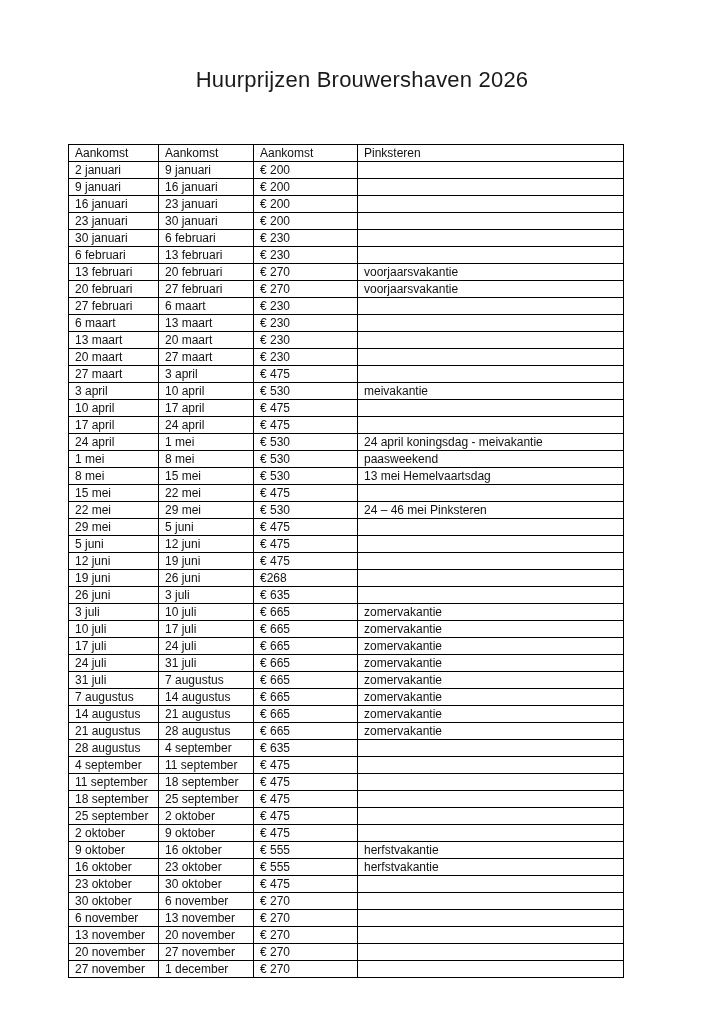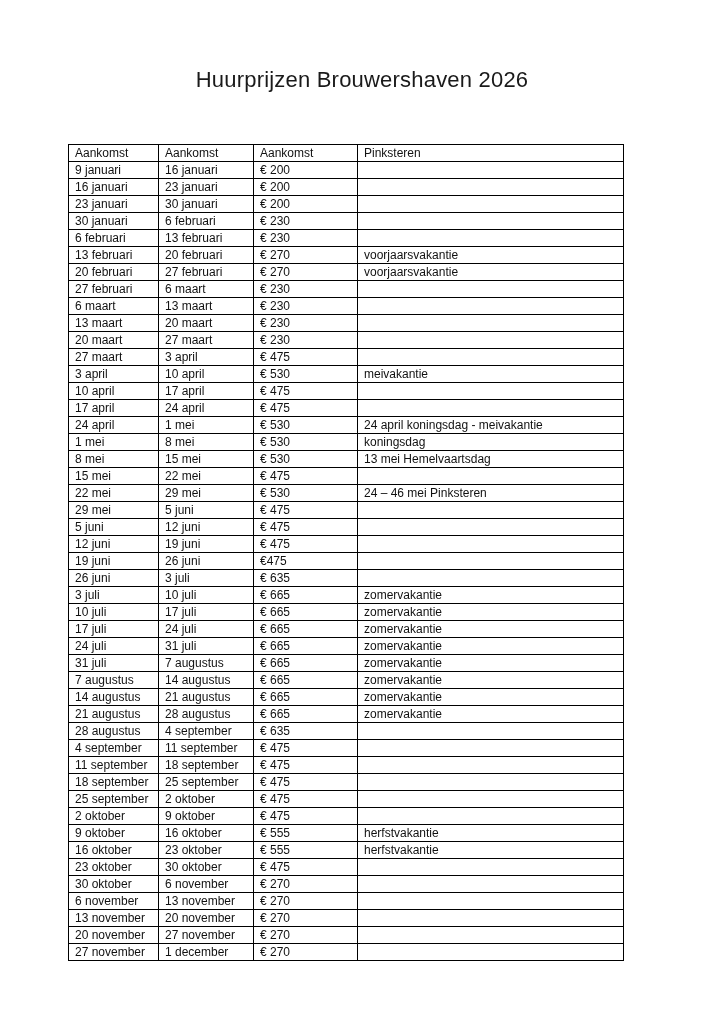--- a/index.html
+++ b/index.html
@@ -72,20 +72,26 @@
     <thead>
       <tr>
           <th>Aankomst</th>
           <th>Aankomst</th>
           <th>Aankomst</th>
           <th>Pinksteren</th>
         </tr>
     </thead>
     <tbody>
         <tr>
+          <td>2 januari</td>
+          <td>9 januari</td>
+          <td>€ 200</td>
+          <td></td>
+        </tr>
+        <tr>
           <td>9 januari</td>
           <td>16 januari</td>
           <td>€ 200</td>
           <td></td>
         </tr>
         <tr>
           <td>16 januari</td>
           <td>23 januari</td>
           <td>€ 200</td>
           <td></td>
@@ -171,21 +177,21 @@
         <tr>
           <td>24 april</td>
           <td>1 mei</td>
           <td>€ 530</td>
           <td>24 april koningsdag - meivakantie</td>
         </tr>
         <tr>
           <td>1 mei</td>
           <td>8 mei</td>
           <td>€ 530</td>
-          <td>koningsdag</td>
+          <td>paasweekend</td>
         </tr>
         <tr>
           <td>8 mei</td>
           <td>15 mei</td>
           <td>€ 530</td>
           <td>13 mei Hemelvaartsdag</td>
         </tr>
         <tr>
           <td>15 mei</td>
           <td>22 mei</td>
@@ -212,21 +218,21 @@
         </tr>
         <tr>
           <td>12 juni</td>
           <td>19 juni</td>
           <td>€ 475</td>
           <td></td>
         </tr>
         <tr>
           <td>19 juni</td>
           <td>26 juni</td>
-          <td>€475</td>
+          <td>€268</td>
           <td></td>
         </tr>
         <tr>
           <td>26 juni</td>
           <td>3 juli</td>
           <td>€ 635</td>
           <td></td>
         </tr>
         <tr>
           <td>3 juli</td>

